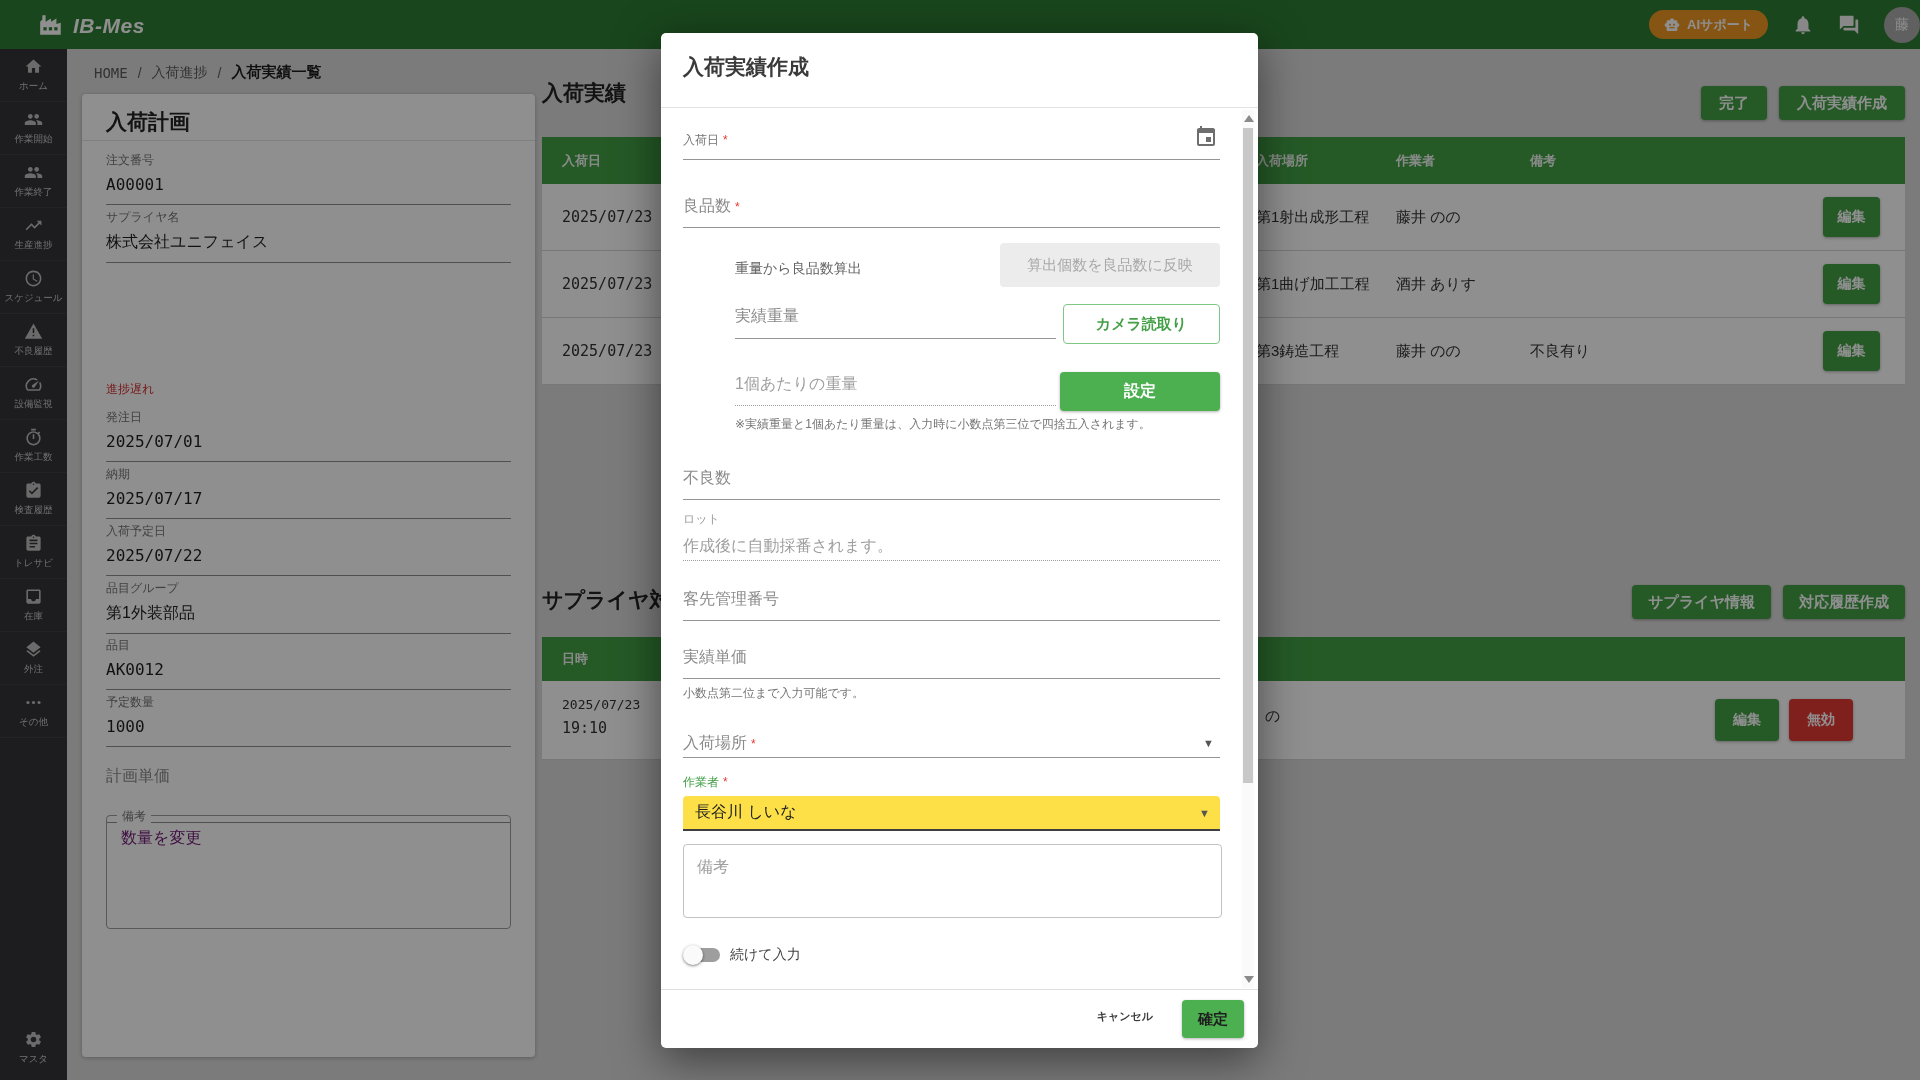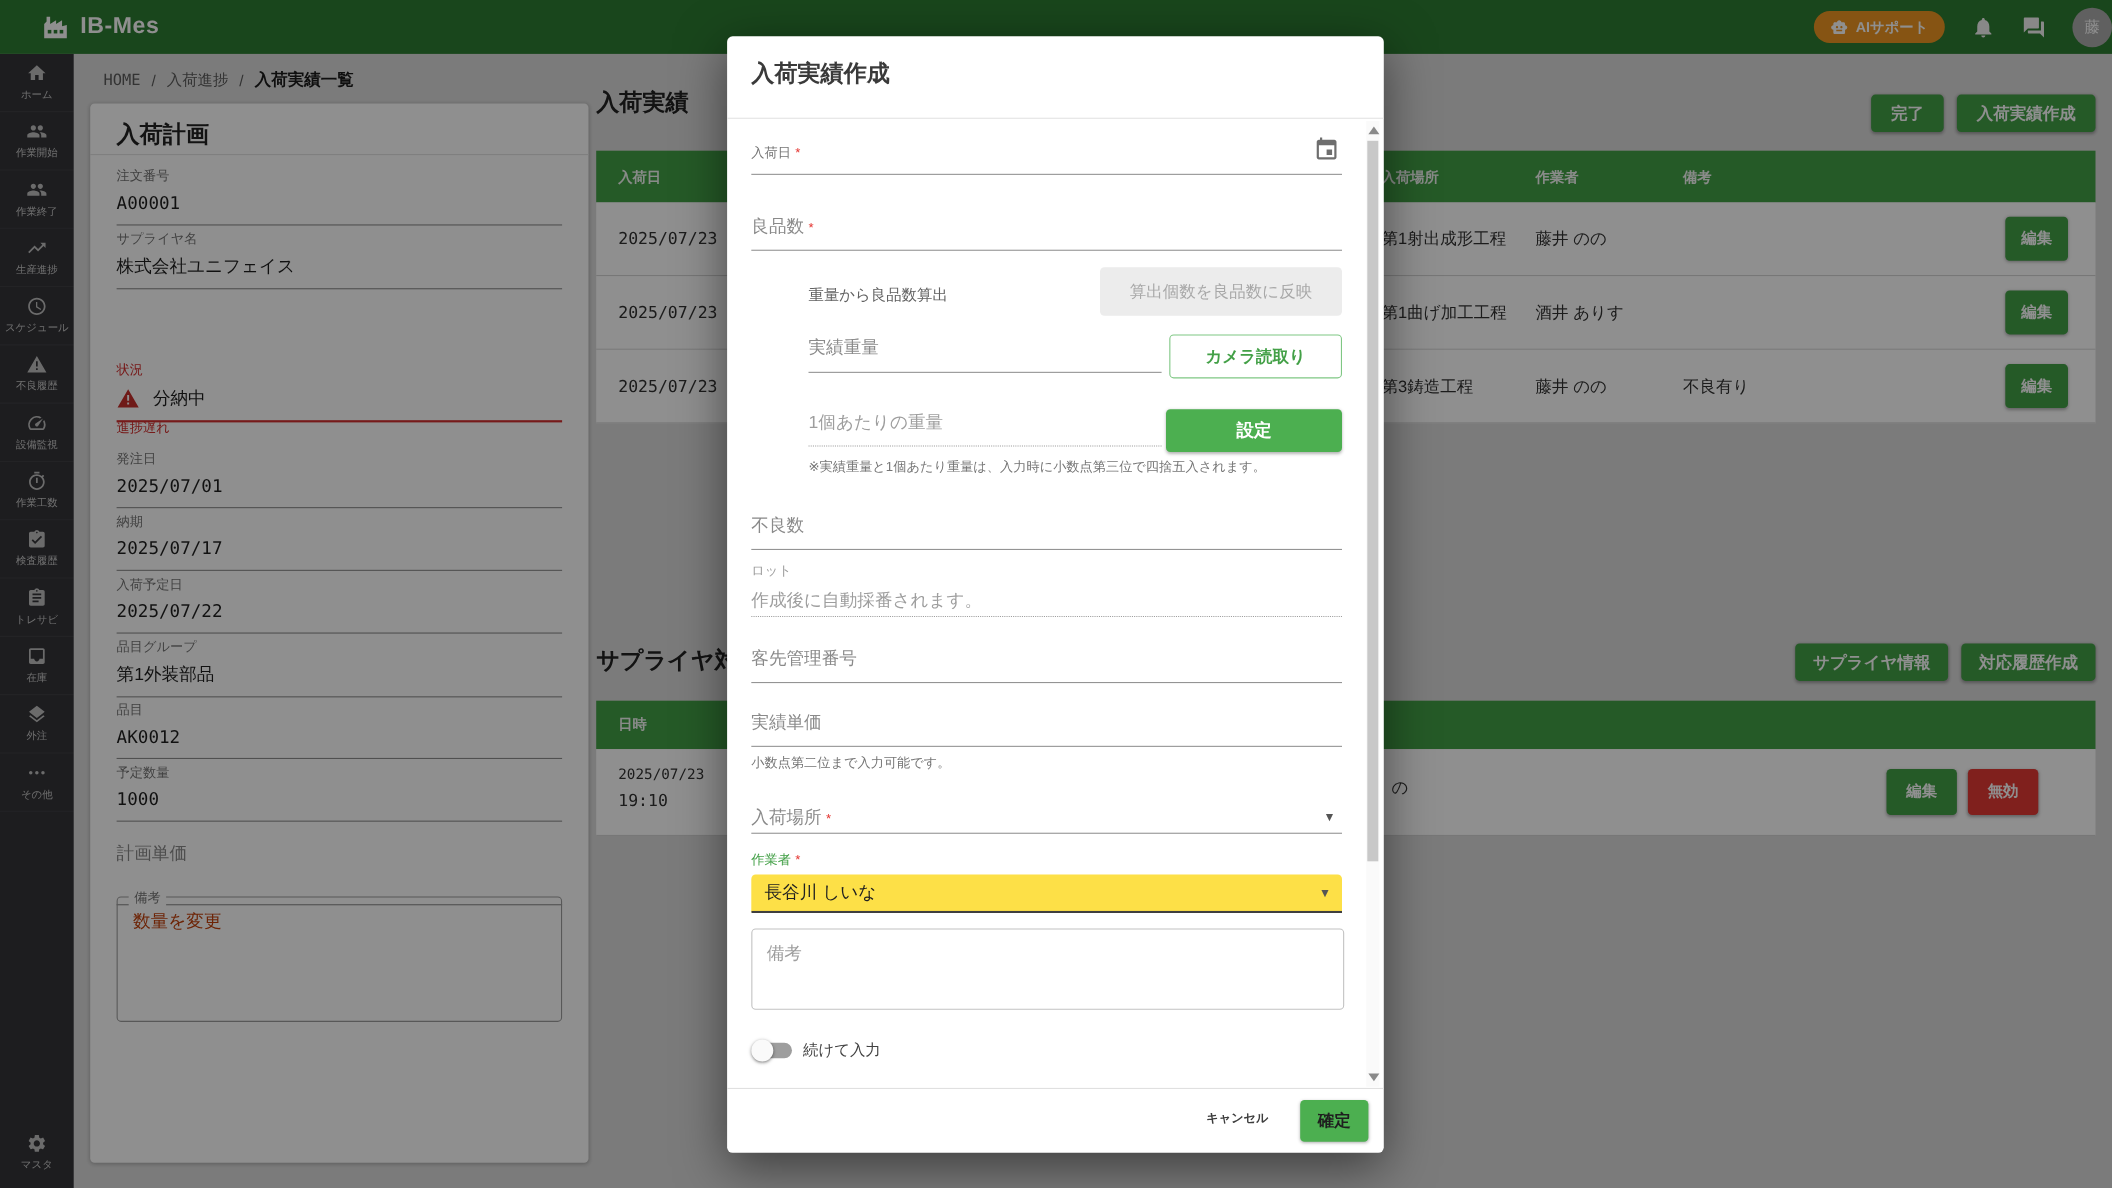--- a/index.html
+++ b/index.html
@@ -4,21 +4,21 @@
 <style>
   html,body{margin:0;padding:0;}
   body{width:1920px;height:1080px;overflow:hidden;background:#dcdcdc;
        font-family:"Liberation Sans","DejaVu Sans",sans-serif;color:#1f1f1f;position:relative;}
   .mono{font-family:"DejaVu Sans Mono",monospace;}
   svg{display:block;}
 
   
   .topbar{position:absolute;left:0;top:0;width:1920px;height:49px;background:#2e7d32;
           display:flex;align-items:center;z-index:10;}
-  .logo{display:flex;align-items:flex-start;gap:9px;margin-left:38px;cursor:pointer;}
+  .logo{display:flex;align-items:flex-end;gap:9px;margin-left:38px;cursor:pointer;font-style:italic;}
   .logo-title{color:#fff;font-size:21px;font-weight:bold;letter-spacing:.5px;}
   .topbar-right{margin-left:auto;display:flex;align-items:center;gap:24px;}
   .ai-badge{display:flex;align-items:center;gap:7px;background:#ef9722;border-radius:15px;
             height:29px;padding:0 15px;color:#fff;font-size:13px;font-weight:bold;cursor:pointer;}
   .top-icon{color:#f2f2f2;cursor:pointer;}
   .avatar{width:36px;height:36px;border-radius:50%;background:#ababab;color:#fff;font-size:14px;
           display:flex;align-items:center;justify-content:center;cursor:pointer;}
 
   
   .sidebar{position:absolute;left:0;top:49px;bottom:0;width:67px;background:#343438;z-index:9;
@@ -47,21 +47,21 @@
   .progress-fill{height:100%;background:#43a047;}
   .progress-text{margin-top:5px;text-align:right;font-size:14px;color:#1f1f1f;}
   .pf-status{border-bottom:2px solid #d32f2f;}
   .pf-status .pf-label{color:#d32f2f;}
   .status-row{display:flex;align-items:center;gap:12px;margin-top:7px;}
   .status-text{font-size:16px;color:#1f1f1f;}
   .status-helper{position:absolute;left:24px;font-size:12px;color:#d3302f;}
   .note-box{position:absolute;left:24px;right:24px;height:112px;border:1px solid #9e9e9e;
             border-radius:4px;}
   .note-legend{position:absolute;left:10px;top:-8px;background:#fff;padding:0 5px;font-size:12px;color:#757575;}
-  .note-value{margin:12px 14px;font-size:16px;color:#c2410c;}
+  .note-value{margin:12px 14px;font-size:16px;color:#701a75;}
 
   
   .sec-title{position:absolute;font-size:21px;font-weight:bold;color:#222;}
   .btn{display:inline-flex;align-items:center;justify-content:center;border-radius:4px;
        font-weight:bold;cursor:pointer;box-shadow:0 1px 3px rgba(0,0,0,.3);}
   .btn-green{background:#43a047;color:#fff;}
   .btn-red{background:#e53935;color:#fff;}
 
   
   .grid-table{position:absolute;background:transparent;}
@@ -296,31 +296,20 @@
       <div class="pf-label">注文番号</div>
       <div class="pf-value mono">A00001</div>
     </div>
 
     <div class="pf" style="top:115px">
       <div class="pf-label">サプライヤ名</div>
       <div class="pf-value">株式会社ユニフェイス</div>
     </div>
 
 
-    <div class="pf pf-status" style="top:234px">
-      <div class="pf-label">状況</div>
-      <div class="status-row">
-        <span>
-            <svg width="21" height="21" viewBox="0 0 24 24" fill="#c62f2c">
-              <path d="M1 21h22L12 2 1 21zm12-3h-2v-2h2v2zm0-4h-2v-6h2v6z"></path>
-            </svg>
-          </span>
-        <span class="status-text">分納中</span>
-      </div>
-    </div>
     <div class="status-helper" style="top:287px">進捗遅れ</div>
 
     <div class="pf" style="top:315px">
       <div class="pf-label">発注日</div>
       <div class="pf-value mono">2025/07/01</div>
     </div>
 
     <div class="pf" style="top:372px">
       <div class="pf-label">納期</div>
       <div class="pf-value mono">2025/07/17</div>

